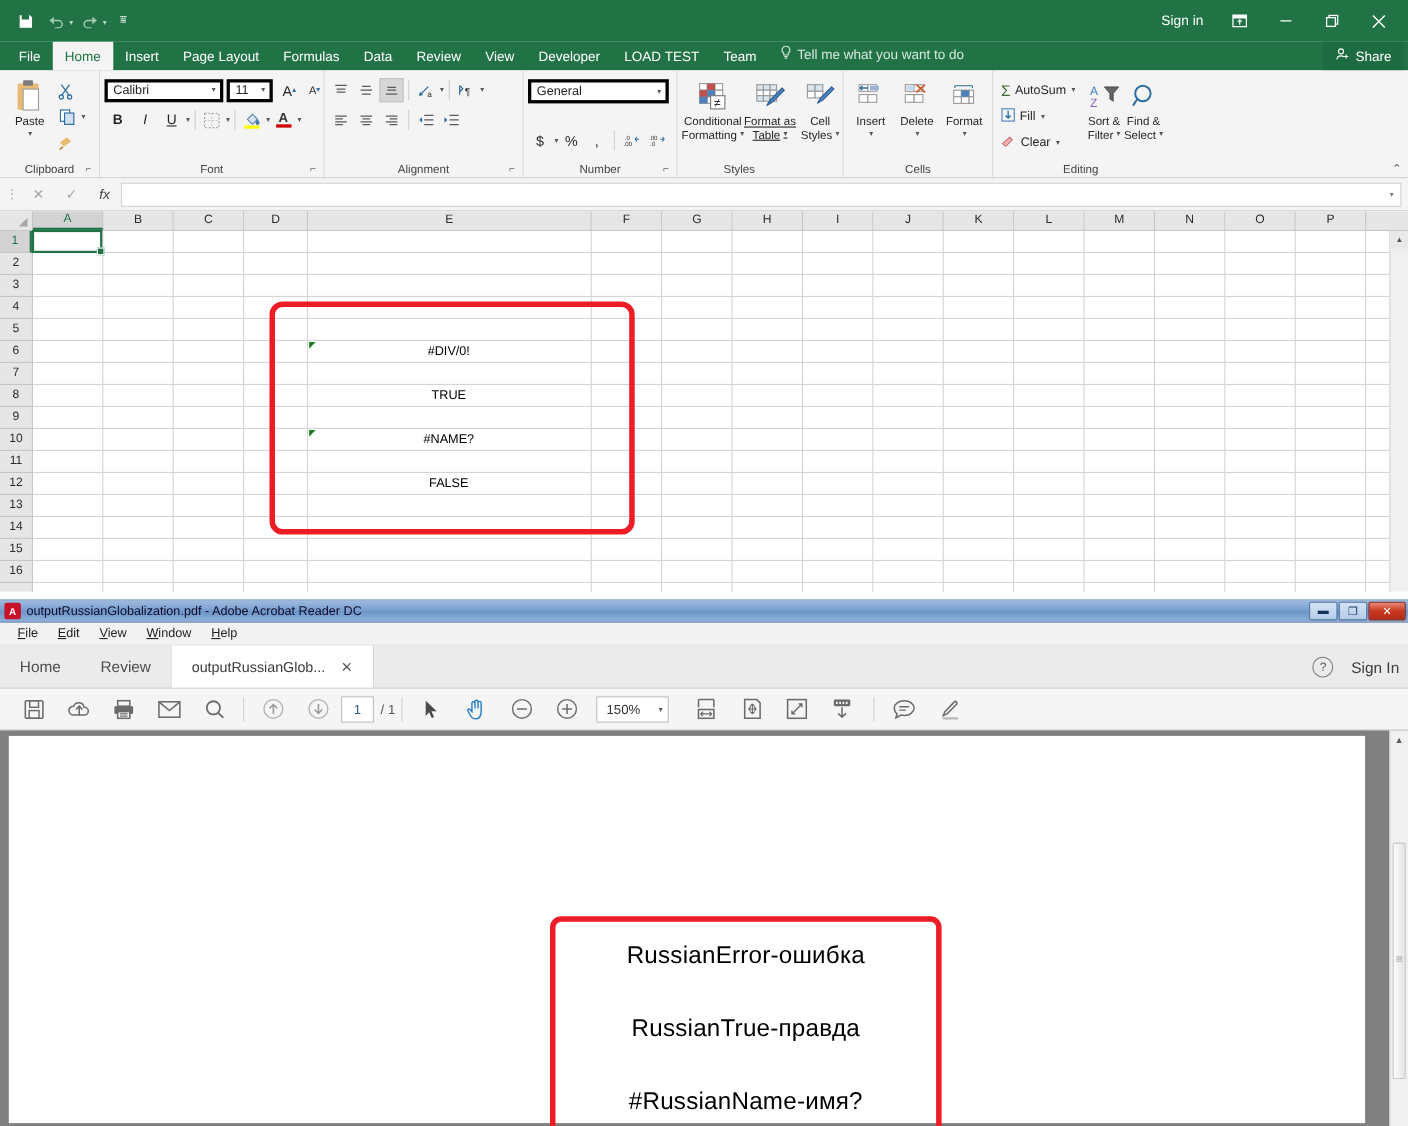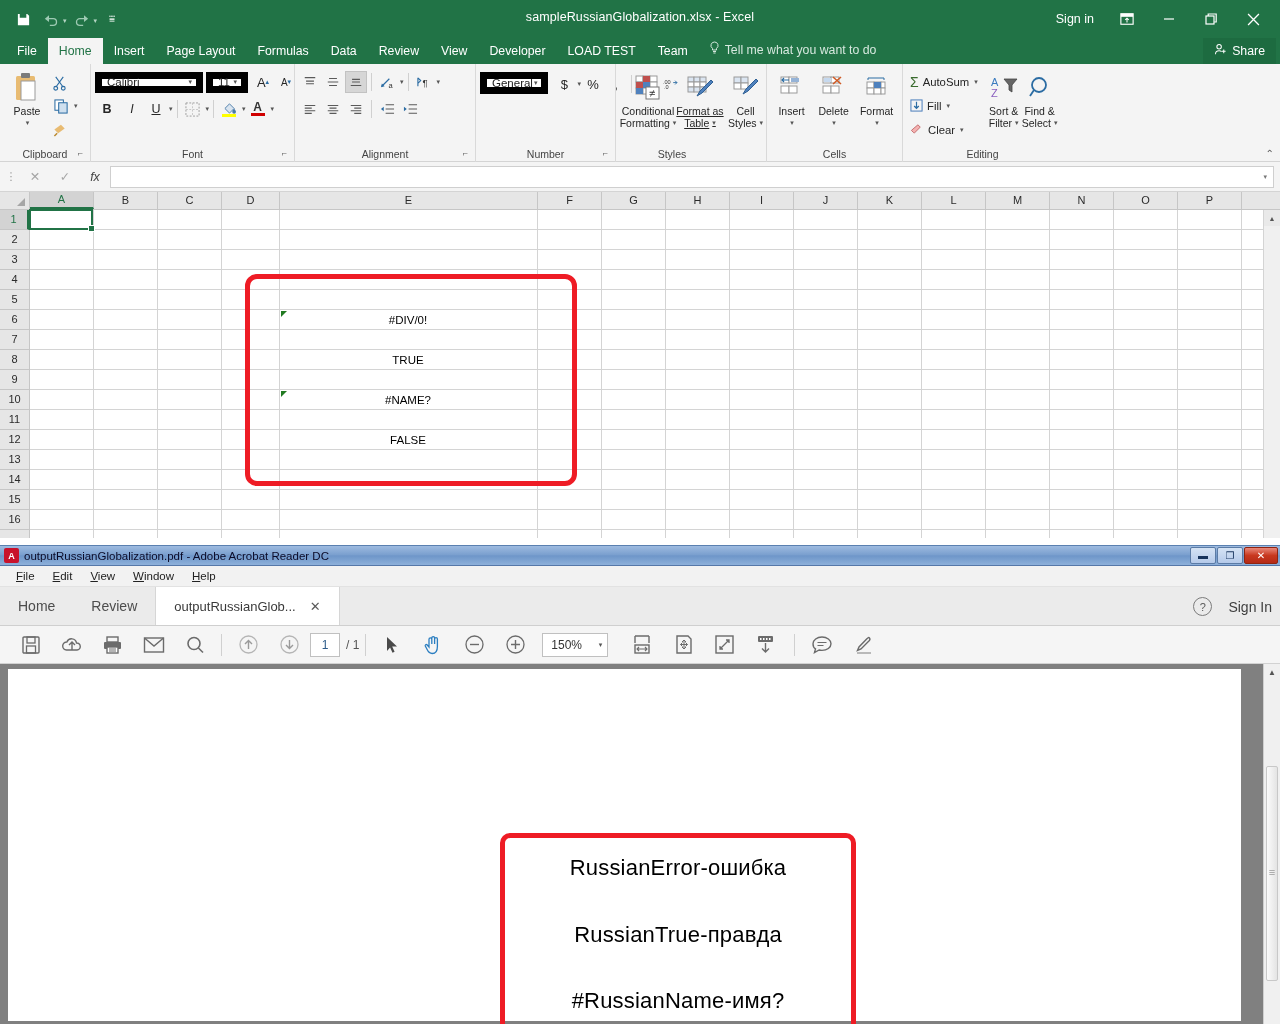--- a/index.html
+++ b/index.html
@@ -46,21 +46,21 @@
 
   .bigbtn { display:flex; flex-direction:column; align-items:center; justify-content:flex-start;
             width:52px; font-size:10.5px; color:#262626; padding-top:2px; line-height:12px;
             text-align:center; }
   .bigbtn .ico { height:34px; display:flex; align-items:center; justify-content:center; }
   .smallrow { display:flex; align-items:center; height:24px; gap:1px; }
   .sbtn { height:22px; min-width:22px; display:flex; align-items:center; justify-content:center;
           font-size:11.5px; color:#262626; padding:0 2px; }
   .sbtn.on { background:#d6d6d6; border:1px solid #c2c2c2; }
   .caret { font-size:7px; color:#555; padding-left:1px; }
-  .cbo { height:21px; border:7px solid #000000; background:#fff; display:flex; align-items:center;
+  .cbo { height:21px; border:3px solid #000000; background:#fff; display:flex; align-items:center;
          justify-content:space-between; padding:0 4px 0 5px; font-size:11.5px; color:#222; }
   .sep { width:1px; height:18px; background:#d0d0d0; margin:0 3px; }
   .txtbtn { display:flex; align-items:center; gap:4px; font-size:11.3px; color:#262626; height:22px;
             padding:0 3px; }
 
   .xl-formulabar { height:30px; background:#f4f4f4; display:flex; align-items:center; gap:0;
                    border-bottom:1px solid #d4d4d4; padding:0 2px; }
   .namebox { width:342px; height:22px; background:#fff; border:1px solid #cfcfcf; display:flex;
              align-items:center; justify-content:space-between; padding:0 5px; font-size:11.5px;
              color:#222; margin-left:4px; }
@@ -180,21 +180,20 @@
       <span class="qat-caret">▾</span>
       <div class="qat-btn dim">
         <svg width="15" height="13" viewBox="0 0 18 14">
             <path fill="none" stroke="#9ecab3" stroke-width="1.6" d="M15 6H7a4 4 0 000 8h4"></path>
             <path fill="#9ecab3" d="M17 6l-5-4v8z"></path>
           </svg>
       </div>
       <span class="qat-caret">▾</span>
       <div class="qat-btn" style="font-size:10px;">⩸</div>
     </div>
-    <div class="xl-title">sampleRussianGlobalization.xlsx  -  Excel</div>
     <div class="xl-titleright">
       <div class="xl-signin">Sign in</div>
       <div class="tb-btn">
         <svg width="14" height="14" viewBox="0 0 16 16">
             <rect x="1" y="2" width="14" height="12" fill="none" stroke="#fff" stroke-width="1.3"></rect>
             <rect x="1" y="2" width="14" height="3.5" fill="#fff"></rect>
             <path d="M8 12V7M6 9l2-2 2 2" stroke="#fff" stroke-width="1.2" fill="none"></path>
           </svg>
       </div>
       <div class="tb-btn">
@@ -418,21 +417,21 @@
         </div>
       </div>
       <div class="rgroup-label">
         <span>Alignment</span>
         <span class="rgroup-dlg">⌐</span>
       </div>
     </div>
 
 
     <div class="rgroup" style="width:140px;">
-      <div class="rgroup-body" style="flex-direction:row;gap:5px;padding-top:5px;">
+      <div class="rgroup-body" style="flex-direction:column;gap:22px;padding-top:5px;">
         <div class="cbo" style="width:128px;height:22px;">
           <span>General</span>
           <span class="caret">▾</span>
         </div>
         <div class="smallrow">
           <div class="sbtn" style="font-size:13px;">$</div>
           <span class="caret">▾</span>
           <div class="sbtn" style="font-size:13px;">%</div>
           <div class="sbtn" style="font-size:13px;">,</div>
           <span class="sep"></span>

